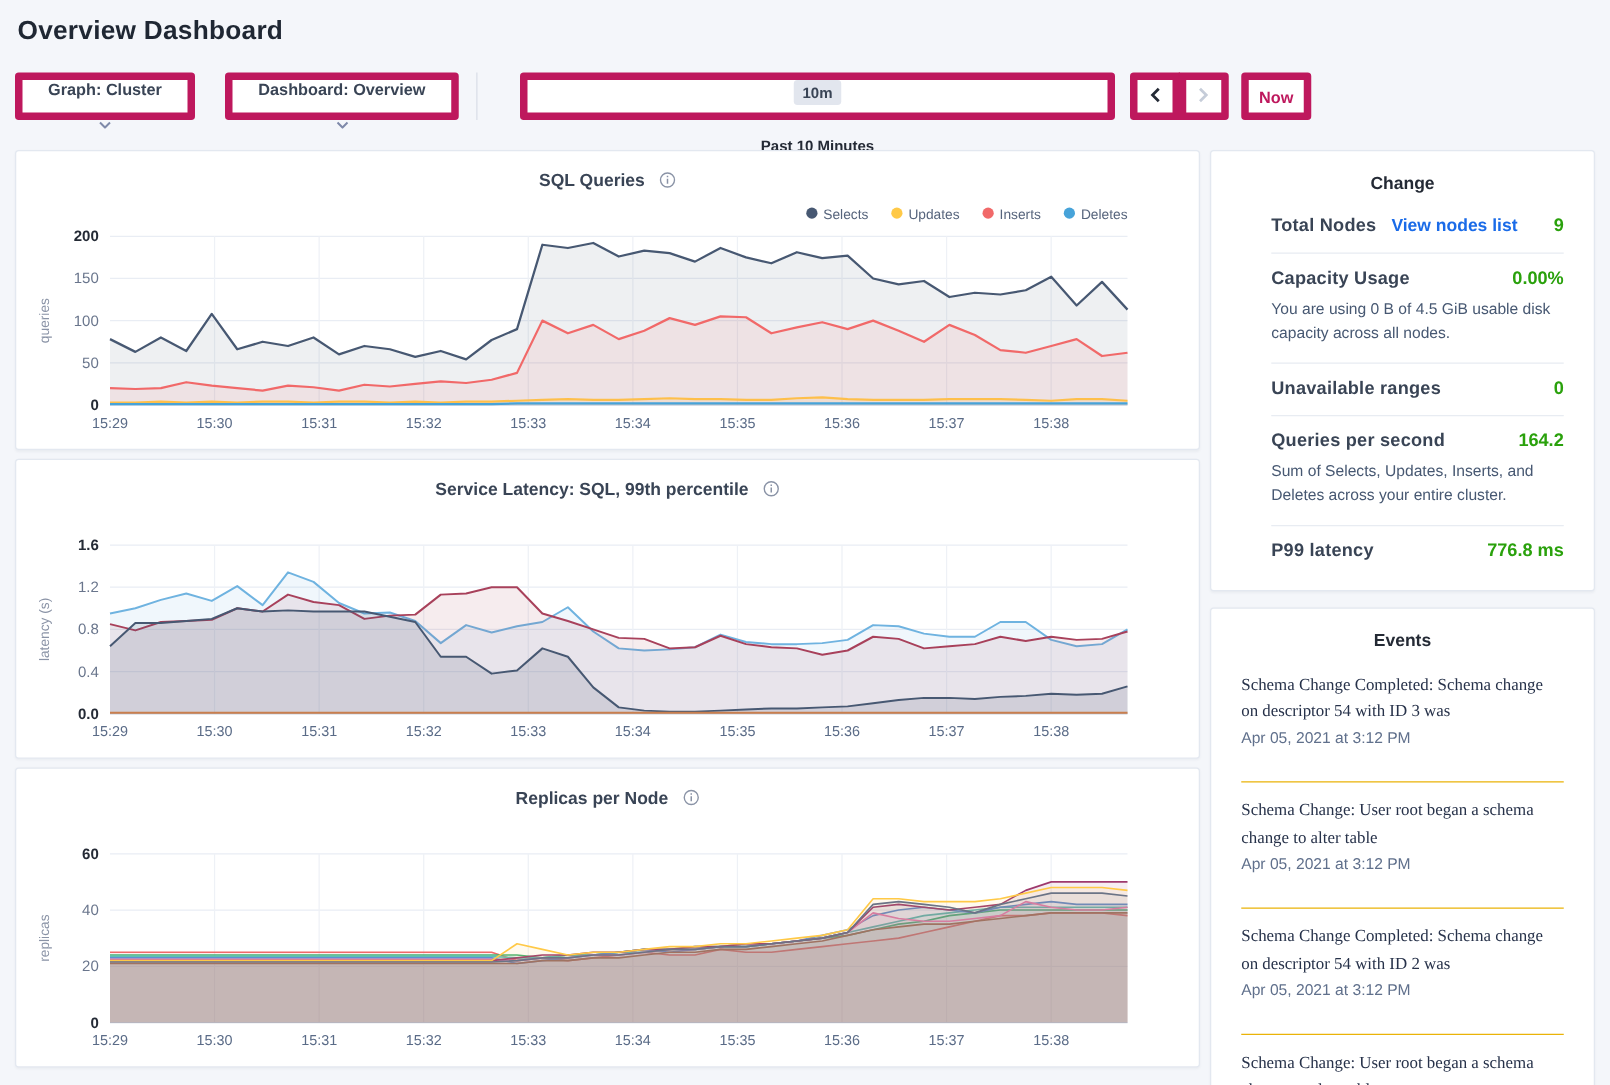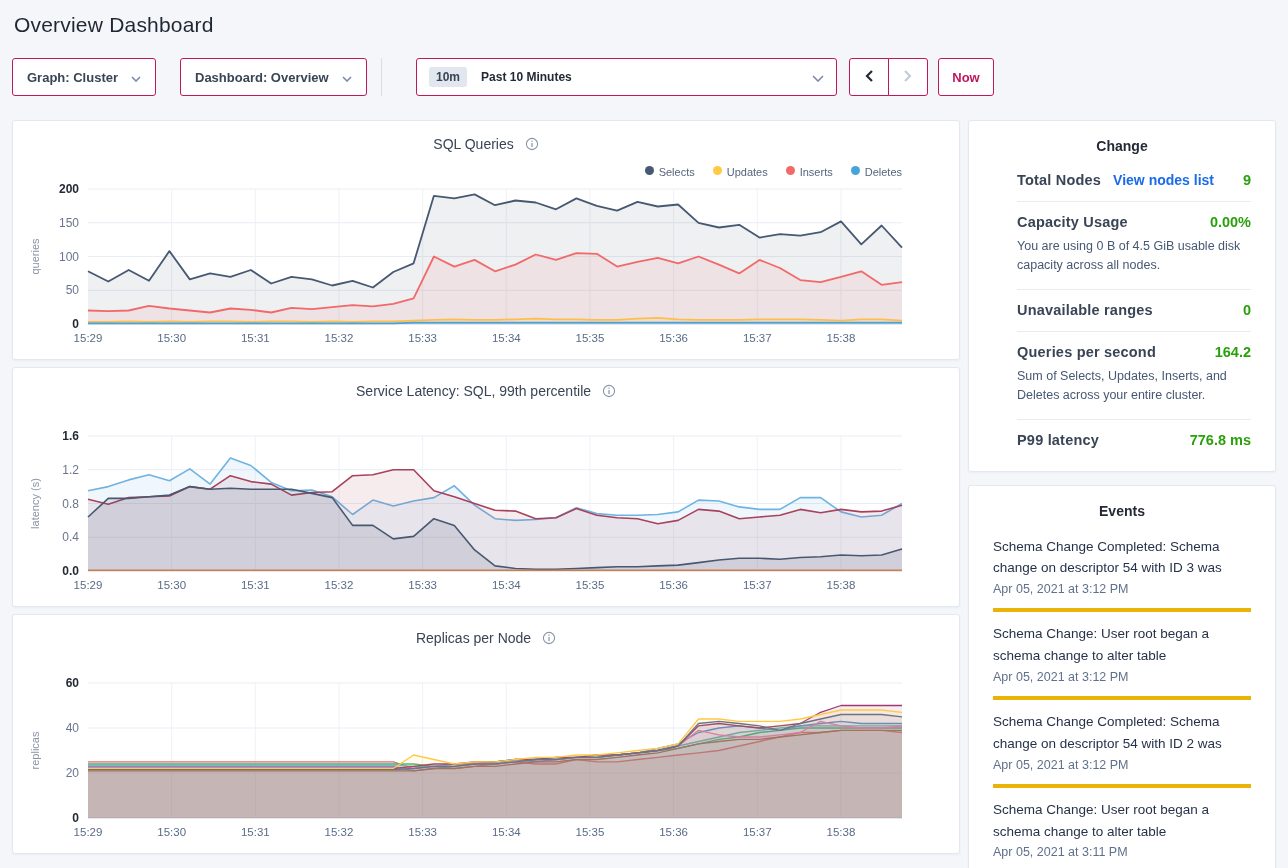--- a/index.html
+++ b/index.html
@@ -1,47 +1,47 @@
 <!DOCTYPE html>
 <html><head>
 <meta charset="utf-8">
 <style>
   * { margin:0; padding:0; box-sizing:border-box; }
   html,body { width:1288px; height:868px; overflow:hidden; }
   body { background:#f4f6fa; font-family:"Liberation Sans", sans-serif; color:#242a35; }
   .page { padding:0 12px; }
 
-  .page-title { font-size:21px; font-weight:400; color:#1f2733; padding:13px 2px 0; letter-spacing:.2px; }
+  .page-title { font-size:21px; font-weight:700; color:#1f2733; padding:13px 2px 0; letter-spacing:.2px; }
 
   
   .toolbar { display:flex; align-items:center; margin-top:21px; height:38px; }
   .btn, .dd, .timepicker, .navbtn, .nowbtn {
-    background:#fff; border:1px solid #be185d; border-radius:3px; height:38px;
-    display:flex; align-items:center; font-size:13px; font-weight:700; color:#394455; cursor:pointer;
+    background:#fff; border:6px solid #be185d; border-radius:3px; height:38px;
+    display:flex; align-items:center; font-size:13px; font-weight:700; color:#394455; cursor:pointer;flex-direction:column;
   }
   .dd { padding:0 14px; gap:12px; }
   .dd-graph { width:144px; justify-content:space-between; }
   .dd-dash { width:187px; justify-content:space-between; margin-left:24px; }
   .vdivider { width:1px; height:38px; background:#d9dee7; margin:0 16px 0 14px; }
-  .timepicker { width:421px; padding:0 12px; gap:14px; margin-left:18px; }
+  .timepicker { width:476px; padding:0 12px; gap:26px; margin-left:18px; }
   .tp-badge { background:#e2e6ee; color:#394455; font-size:12px; font-weight:700; padding:3px 7px; border-radius:3px; }
   .tp-label { font-size:12px; font-weight:700; color:#242a35; }
   .tp-chevron { margin-left:auto; }
   .navgroup { display:flex; margin-left:12px; }
   .navbtn { width:40px; justify-content:center; }
   .navbtn.next { margin-left:-1px; border-top-left-radius:0; border-bottom-left-radius:0; }
   .navbtn.prev { border-top-right-radius:0; border-bottom-right-radius:0; }
   .nowbtn { width:56px; justify-content:center; margin-left:10px; color:#be185d; }
 
   
   .content { display:flex; gap:8px; margin-top:24px; align-items:flex-start; }
   .charts { width:948px; display:flex; flex-direction:column; gap:7px; }
   .panel { background:#fff; border:1px solid #e3e8f0; border-radius:3px; box-shadow:0 1px 2px rgba(40,50,70,.05); }
   .chart-panel { height:240px; position:relative; }
-  .chart-head { text-align:center; padding-top:15px; font-size:14px; font-weight:400; color:#394455; }
+  .chart-head { text-align:center; padding-top:15px; font-size:14px; font-weight:700; color:#394455; }
   .info-icon { display:inline-block; vertical-align:-2px; margin-left:7px; }
   .legend { position:absolute; top:45px; right:57px; display:flex; gap:18px; align-items:center; }
   .legend-item { display:flex; align-items:flex-start; gap:5px; }
   .legend-dot { width:9px; height:9px; border-radius:50%; }
   .legend-label { font-size:11px; color:#56647c; }
   svg.chart { position:absolute; left:14px; top:40px; }
   svg text { font-family:"Liberation Sans", sans-serif; }
 
   
   .sidebar { flex:1; display:flex; flex-direction:column; gap:13px; }
@@ -49,22 +49,22 @@
   .summary-panel { padding:0 24px 10px; }
   .srow { padding:12px 0 13px;margin-left:24px; }
   .srow + .srow { border-top:1px solid #e8ecf2; }
   .srow-head { display:flex; align-items:baseline; }
   .srow-label { font-size:14.5px; font-weight:700; color:#394455; letter-spacing:.2px; }
   .srow-link { font-size:14px; font-weight:700; margin-left:12px; text-decoration:none; }
   .srow-value { margin-left:auto; font-size:14.5px; font-weight:700; }
   .srow-desc { font-size:12.5px; color:#475872; line-height:1.55; margin-top:7px; }
   .events-panel { padding:0 24px; min-height:480px; }
   .event { padding:11px 0 12px; }
-  .event + .event { border-top:4px solid #eab308; }
-  .event-text { font-size:13.5px; color:#27324a; line-height:1.62; }
+  .event + .event { border-top:1px solid #eab308;margin-top:16px; }
+  .event-text { font-size:13.5px; color:#27324a; line-height:1.62;font-family:Liberation Serif, serif; }
   .event-ts { font-size:12.5px; color:#60708c; margin-top:3px; }
 </style>
 </head>
 <body>
 
 <div class="page">
 
   <div class="page-title">Overview Dashboard</div>
 
   <div class="toolbar">

